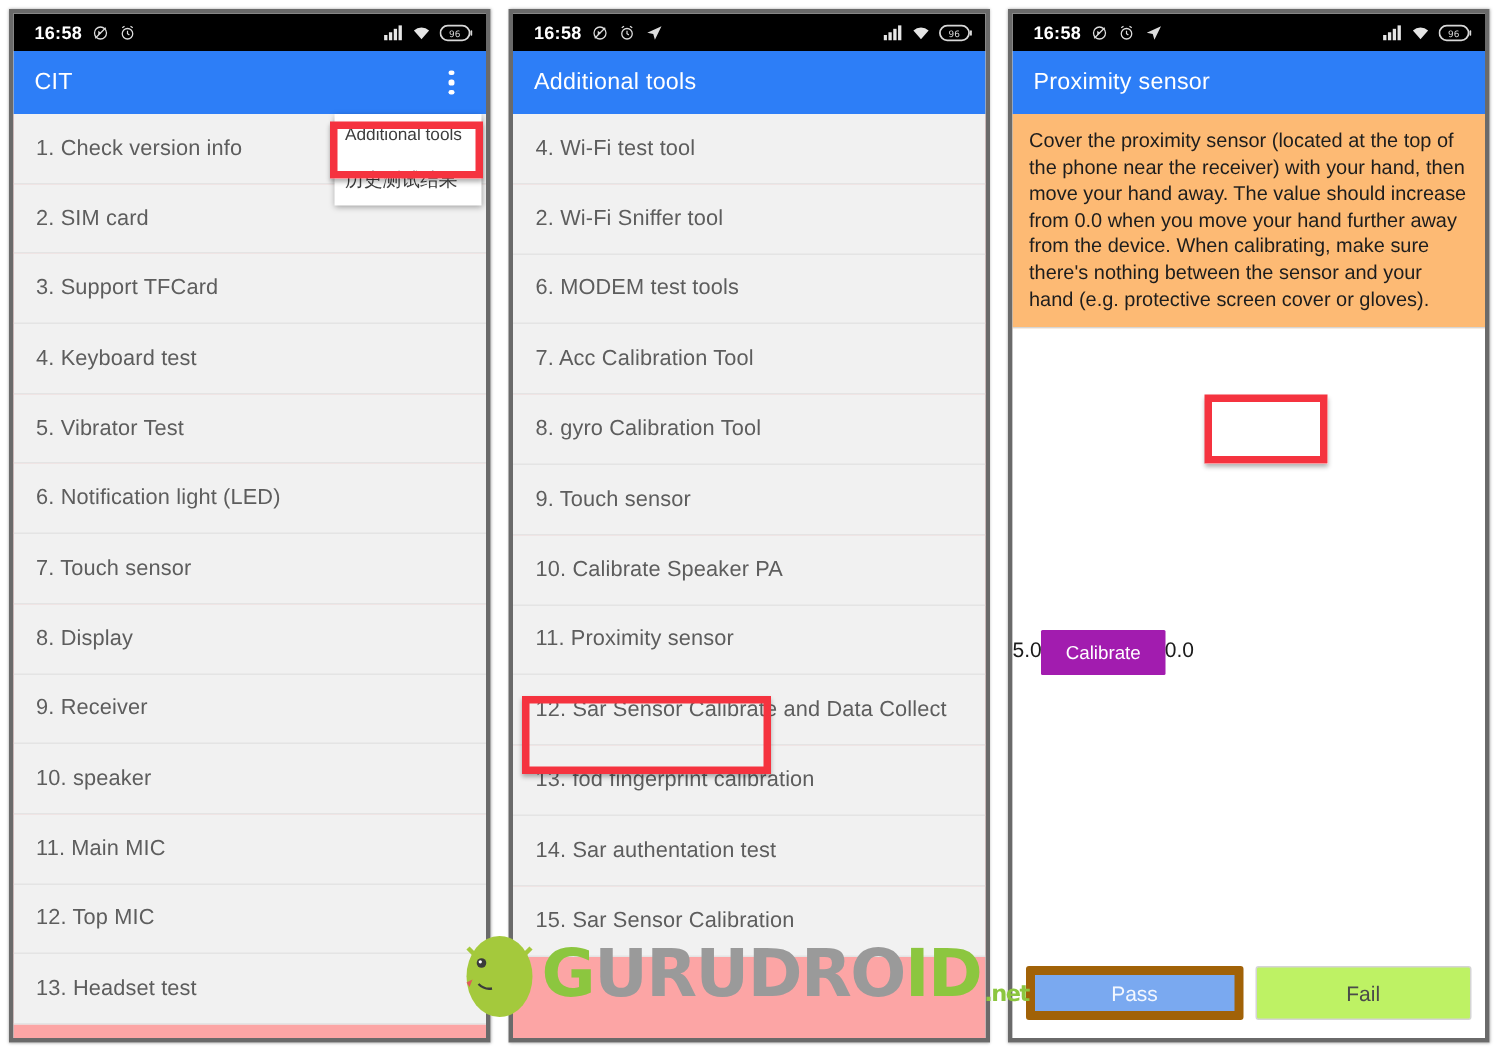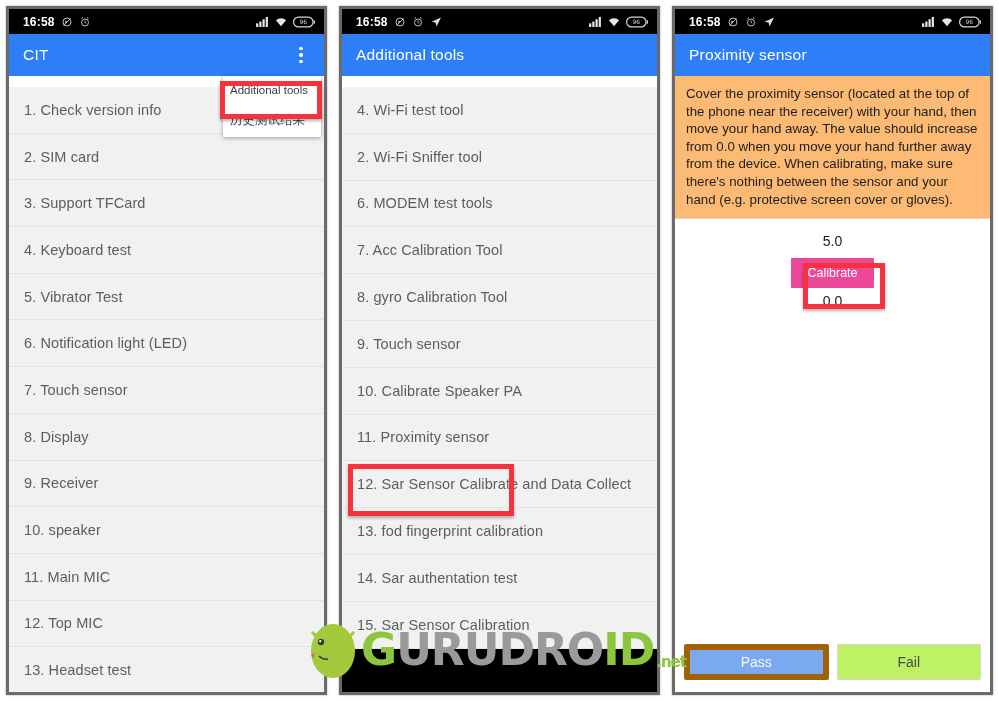--- a/index.html
+++ b/index.html
@@ -79,24 +79,23 @@
   .overflow i {
     width: 3.5px; height: 3.5px;
     background: #ffffff;
     border-radius: 50%;
     display: block;
   }
 
   
   .list {
     flex: 1 1 auto;
-    background: #000000;
+    background: #fca5a5;
     overflow: hidden;
     position: relative;
-    margin-top: 11px;
   }
   .row {
     height: 46.7px;
     display: flex;
     align-items: center;
     padding: 0 0 0 15px;
     background: #f1f1f1;
     border-bottom: 1px solid #e4e4e4;
     color: #5d5d5d;
     font-size: 14.5px;
@@ -144,33 +143,33 @@
     line-height: 17.6px;
     color: #1d1d1d;
     border-bottom: 1px solid #d6d6d6;
     flex: 0 0 auto;
   }
   .body-white {
     flex: 1 1 auto;
     background: #ffffff;
     position: relative;
     display: flex;
-    flex-direction: column;
+    flex-direction: row;
     align-items: center;
     padding-top: 13px;
   }
   .prox-val {
     font-size: 14px;
     color: #1b1b1b;
     text-align: center;
     line-height: 19px;
   }
   .calib-btn {
     margin: 7px 0 4px 0;
-    background: #ec4899;
+    background: #a21caf;
     color: #ffffff;
     border: none;
     font-size: 12.5px;
     font-family: "Liberation Sans", sans-serif;
     padding: 8px 16px;
     cursor: pointer;
     border-radius: 1px;
   }
   .footer-btns {
     flex: 0 0 auto;

